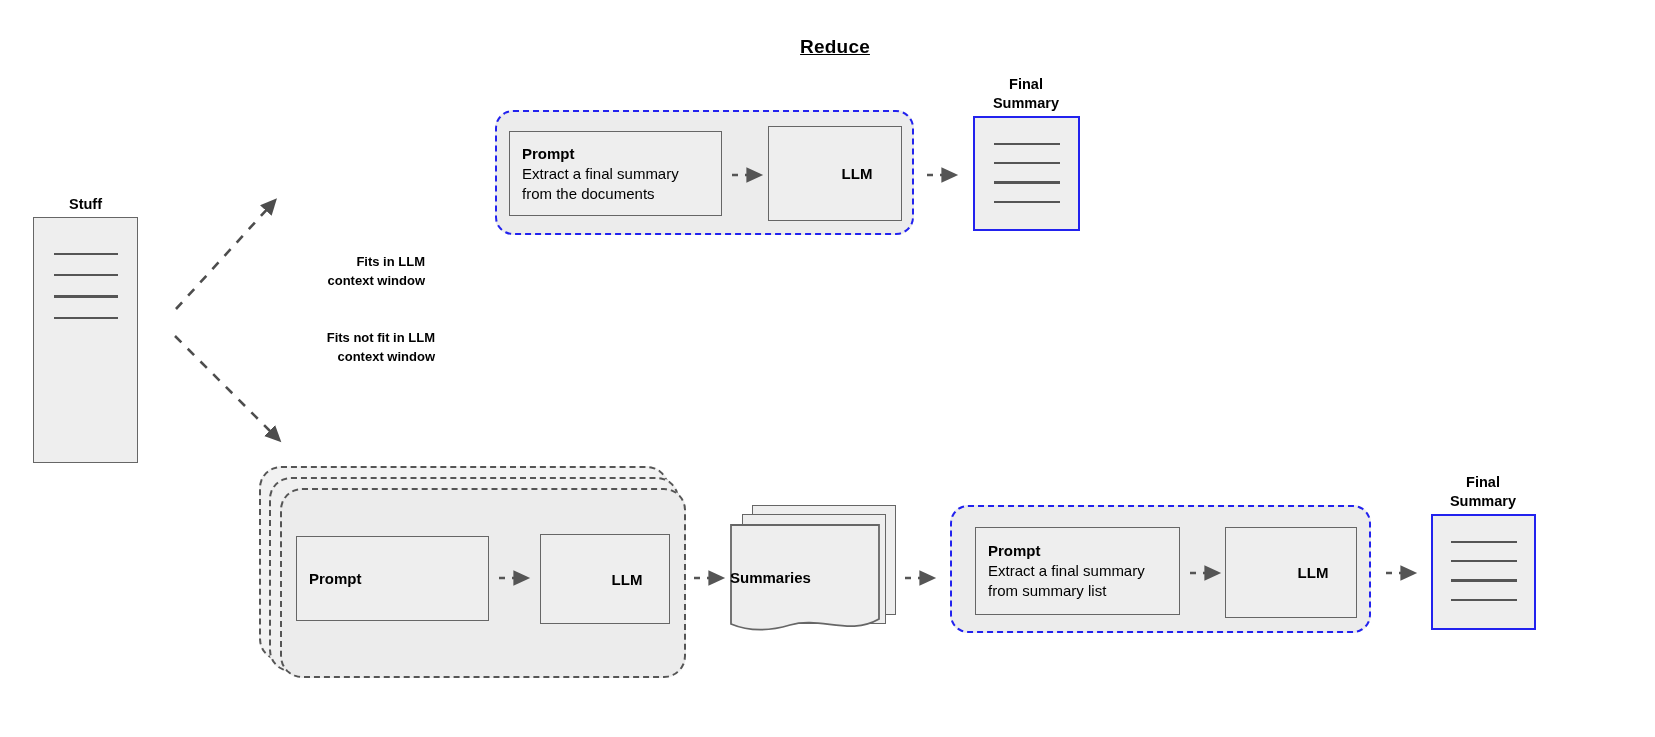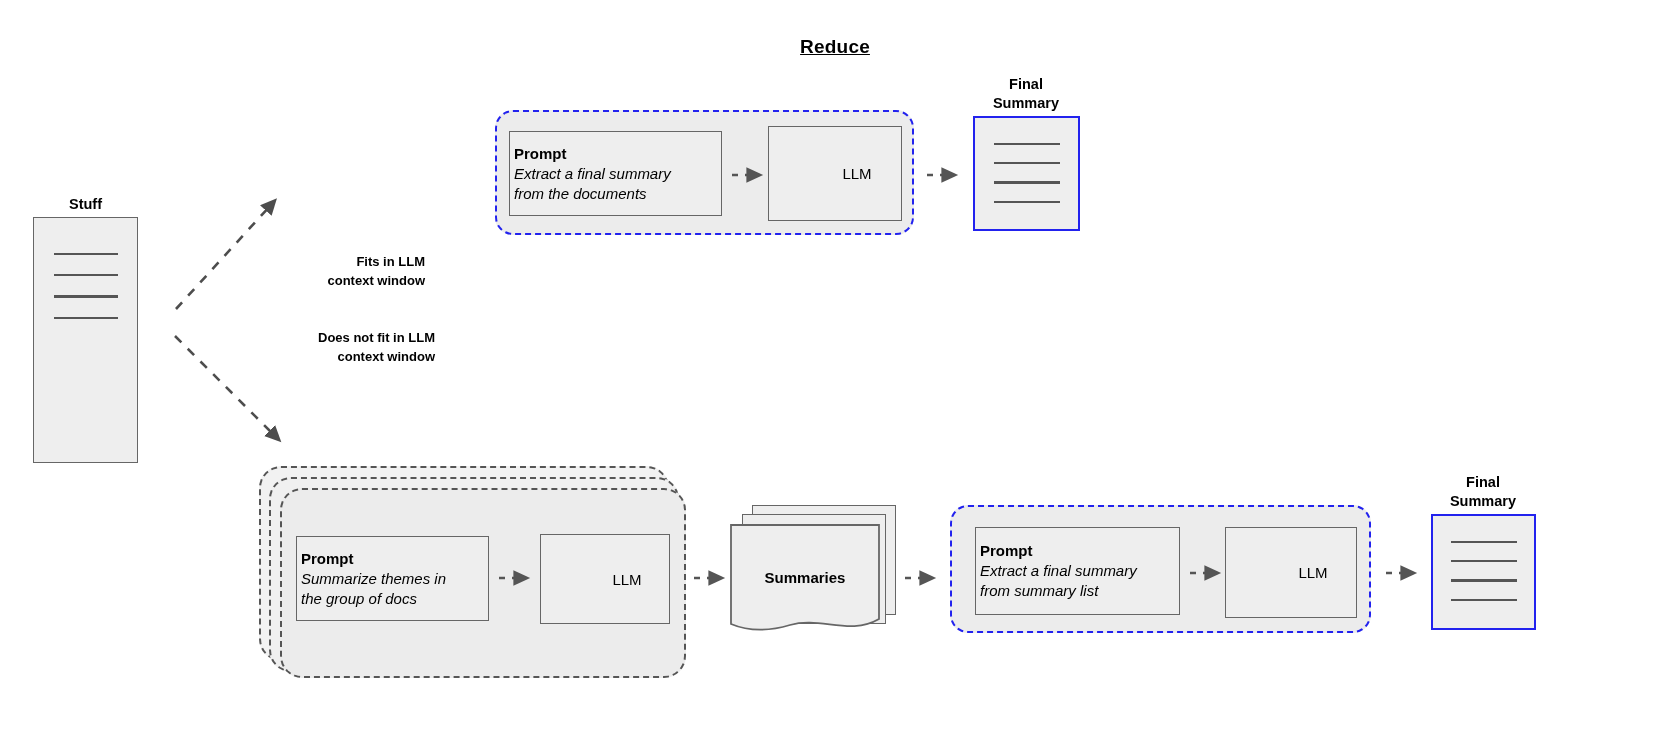--- a/index.html
+++ b/index.html
@@ -66,43 +66,42 @@
     background: #555555;
     margin: 0 auto;
   }
   .prompt-box {
     background: #eeeeee;
     border: 1.6px solid #666666;
     box-sizing: border-box;
     display: flex;
     flex-direction: column;
     justify-content: center;
-    padding: 6px 4px;
+    padding: 6px 12px;
   }
   .prompt-title {
     font-size: 15px;
     font-weight: bold;
     line-height: 20px;
   }
   .prompt-body {
     font-size: 15px;
     font-weight: normal;
     line-height: 20px;
     white-space: pre-line;
-    font-style: italic;
   }
   .llm-box {
     background: #eeeeee;
     border: 1.6px solid #666666;
     box-sizing: border-box;
     display: flex;
     align-items: center;
     justify-content: center;
     font-size: 15px;
-    font-weight: normal;
+    font-weight: bold;
     padding-left: 44px;
   }
 
   
   .blue-container {
     background: #ececec;
     border: 2.2px dashed #2222ee;
     border-radius: 18px;
     box-sizing: border-box;
   }
@@ -117,21 +116,21 @@
 
   
   .stack-sheet {
     background: #eeeeee;
     border: 1.6px solid #666666;
     box-sizing: border-box;
   }
   .summaries-label {
     font-size: 15px;
     font-weight: bold;
-    text-align: center;
+    text-align: left;
   }
 
   svg { display: block; overflow: visible; }
 </style>
 </head>
 <body>
 
 <div id="canvas">
 
   <div class="abs caption" style="left:33px; top:195px; width:105px;">Stuff</div>
@@ -154,21 +153,21 @@
     <line x1="6" y1="119" x2="100" y2="16" stroke="#4d4d4d" stroke-width="2.6" stroke-dasharray="9,9" marker-end="url(#ah-dark)"></line>
   </svg>
 
   <div class="abs edge-label" style="left:195px; top:252px; width:230px;">Fits in LLM
 context window</div>
 
   <svg class="abs" style="left:170px; top:330px;" width="125" height="118" viewBox="0 0 125 118">
     <line x1="5" y1="6" x2="104" y2="105" stroke="#4d4d4d" stroke-width="2.6" stroke-dasharray="9,9" marker-end="url(#ah-dark)"></line>
   </svg>
 
-  <div class="abs edge-label" style="left:185px; top:328px; width:250px;">Does not fit in LLM
+  <div class="abs edge-label" style="left:185px; top:328px; width:250px;">Fits not fit in LLM
 context window</div>
 
   <div class="abs section-title" style="left:735px; top:36px; width:200px;">Reduce</div>
 
   <div class="abs blue-container" style="left:495px; top:110px; width:419px; height:125px;"></div>
 
   <div class="abs prompt-box" style="left:509px; top:131px; width:213px; height:85px;">
     <div class="prompt-title">Prompt</div>
     <div class="prompt-body">Extract a final summary
 from the documents</div>
@@ -203,22 +202,20 @@
     </div>
   </div>
 
 
   <div class="abs gray-container" style="left:259px; top:466px; width:410px; height:195px; background:#f2f2f2;"></div>
   <div class="abs gray-container" style="left:269px; top:477px; width:410px; height:195px; background:#f0f0f0;"></div>
   <div class="abs gray-container" style="left:280px; top:488px; width:406px; height:190px;"></div>
 
   <div class="abs prompt-box" style="left:296px; top:536px; width:193px; height:85px;">
     <div class="prompt-title">Prompt</div>
-    <div class="prompt-body">Summarize themes in
-the group of docs</div>
   </div>
 
   <svg class="abs" style="left:497px; top:568px;" width="36" height="20" viewBox="0 0 36 20">
     <line x1="2" y1="10" x2="20" y2="10" stroke="#555555" stroke-width="2.4" stroke-dasharray="6,7" marker-end="url(#ah2)"></line>
   </svg>
 
   <div class="abs llm-box" style="left:540px; top:534px; width:130px; height:90px;">
     <span>LLM</span>
   </div>
 

